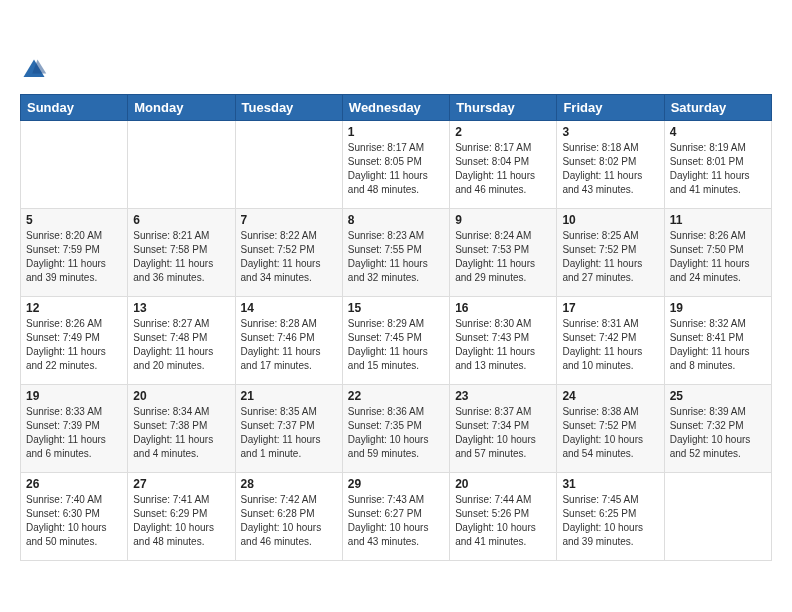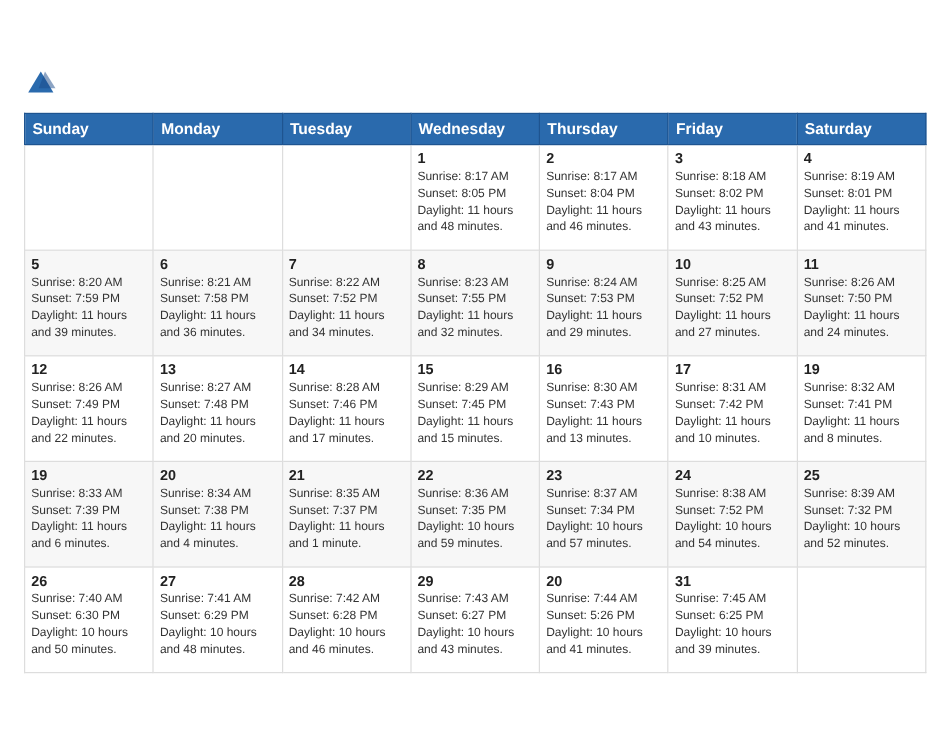--- a/index.html
+++ b/index.html
@@ -237,21 +237,21 @@
           </td>
           <td>
             <span class="day-num">17</span>
             <div class="day-info" style="white-space: pre-line;">Sunrise: 8:31 AM
 Sunset: 7:42 PM
 Daylight: 11 hours and 10 minutes.</div>
           </td>
           <td>
             <span class="day-num">19</span>
             <div class="day-info" style="white-space: pre-line;">Sunrise: 8:32 AM
-Sunset: 7:41 PM
+Sunset: 8:41 PM
 Daylight: 11 hours and 8 minutes.</div>
           </td>
         </tr>
         <tr>
           <td>
             <span class="day-num">19</span>
             <div class="day-info" style="white-space: pre-line;">Sunrise: 8:33 AM
 Sunset: 7:39 PM
 Daylight: 11 hours and 6 minutes.</div>
           </td>

